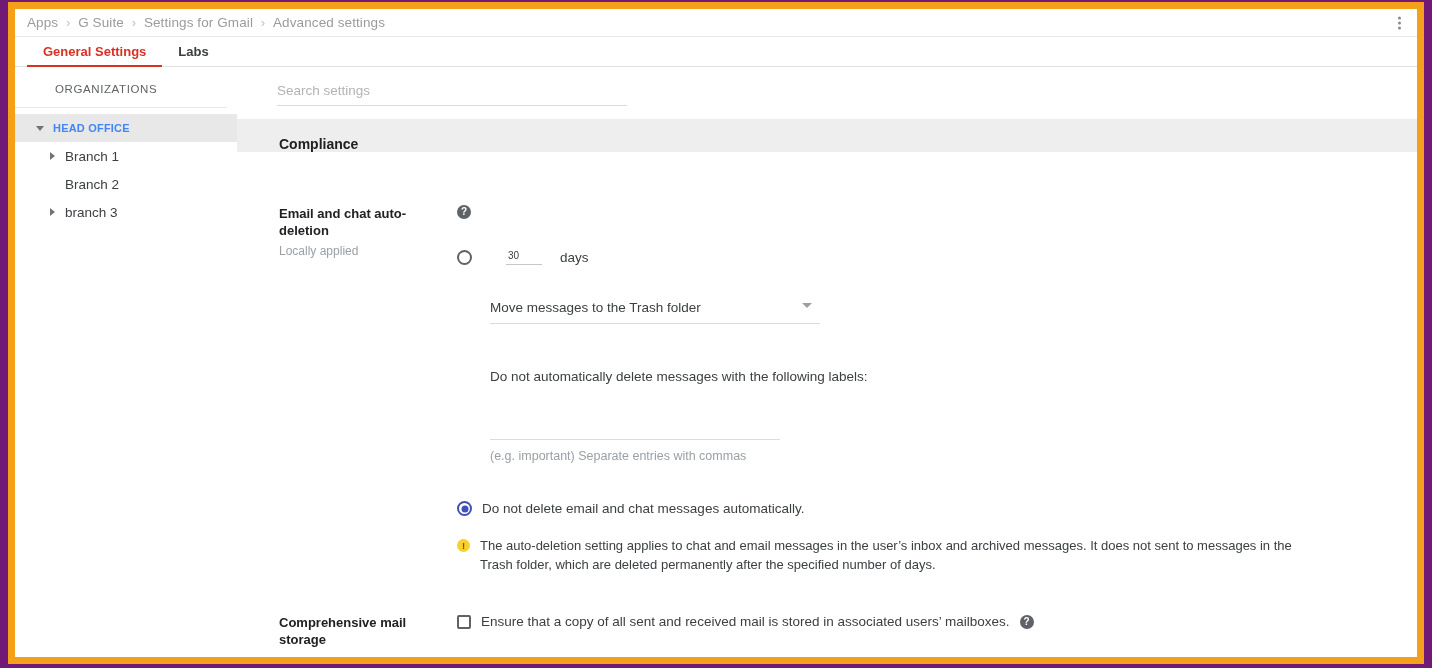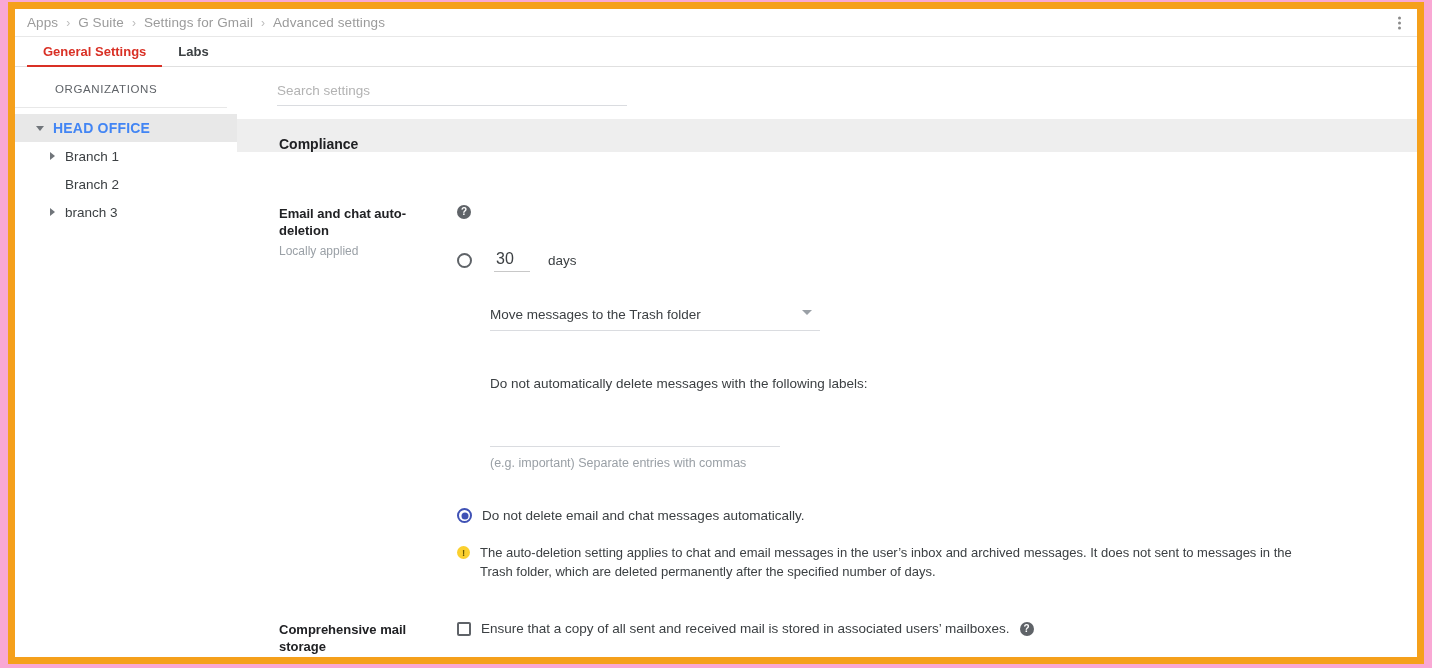--- a/index.html
+++ b/index.html
@@ -6,21 +6,21 @@
   html, body {
     margin: 0; padding: 0;
     width: 1432px; height: 668px;
     background: #ffffff;
     font-family: "Liberation Sans", sans-serif;
     overflow: hidden;
   }
   #page {
     position: relative;
     width: 1432px; height: 668px;
-    background: #f9a8d4;
+    background: #701a75;
   }
   
   #frame {
     position: absolute;
     left: 8px; top: 2px;
     width: 1416px; height: 662px;
     border: 7px solid #F5A01B;
     background: #ffffff;
   }
   #inner {
@@ -99,21 +99,21 @@
   }
   .tree { padding-top: 6px; }
   .tree-row {
     display: flex; align-items: center;
     height: 28px;
     font-size: 13.5px;
     cursor: pointer;
     padding-left: 18px;
   }
   .tree-row.selected { background: #e8e8e8; }
-  .tree-row.selected .tree-label { color: #4285f4; font-weight: bold; font-size: 14px; letter-spacing: .2px; }
+  .tree-row.selected .tree-label { color: #4285f4; font-weight: bold; font-size: 11px; letter-spacing: .2px; }
   .tree-row.lvl2 { padding-left: 30px; }
   .tw {
     width: 14px; flex: 0 0 14px;
     display: flex; align-items: center; justify-content: center;
   }
   .tri-down {
     width: 0; height: 0;
     border-left: 4.5px solid transparent;
     border-right: 4.5px solid transparent;
     border-top: 5px solid #70757a;
@@ -221,24 +221,24 @@
     transform: translate(-50%,-50%);
     width: 7px; height: 7px;
     border-radius: 50%;
     background: #3f51b5;
   }
   .num-input {
     width: 36px;
     border: none;
     border-bottom: 1px solid #c8c8c8;
     outline: none;
-    font-size: 16px;
+    font-size: 10px;
     color: #3c4043;
     text-align: left;
-    margin-left: 12px;
+    margin-left: 24px;
     padding-bottom: 3px;
     font-family: "Liberation Sans", sans-serif;
     background: transparent;
   }
   .days-lbl { margin-left: 18px; font-size: 13.5px; color: #3c4043; }
 
   .indent { margin-left: 33px; }
 
   .select-wrap {
     position: relative;

